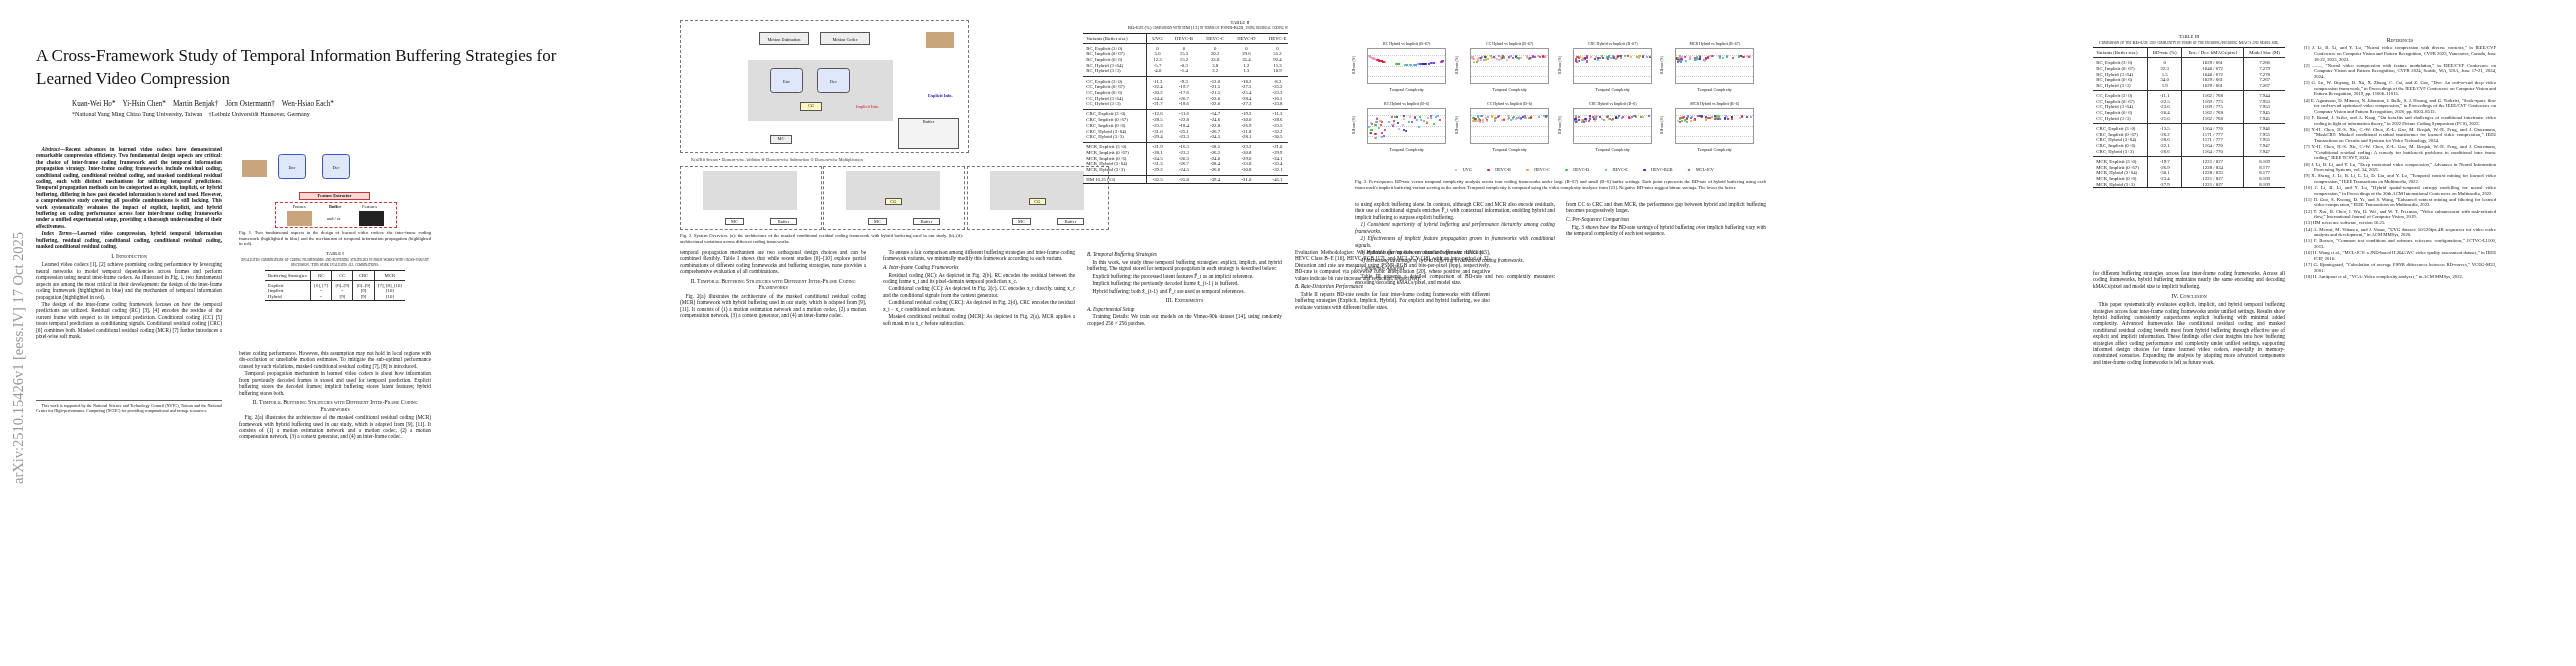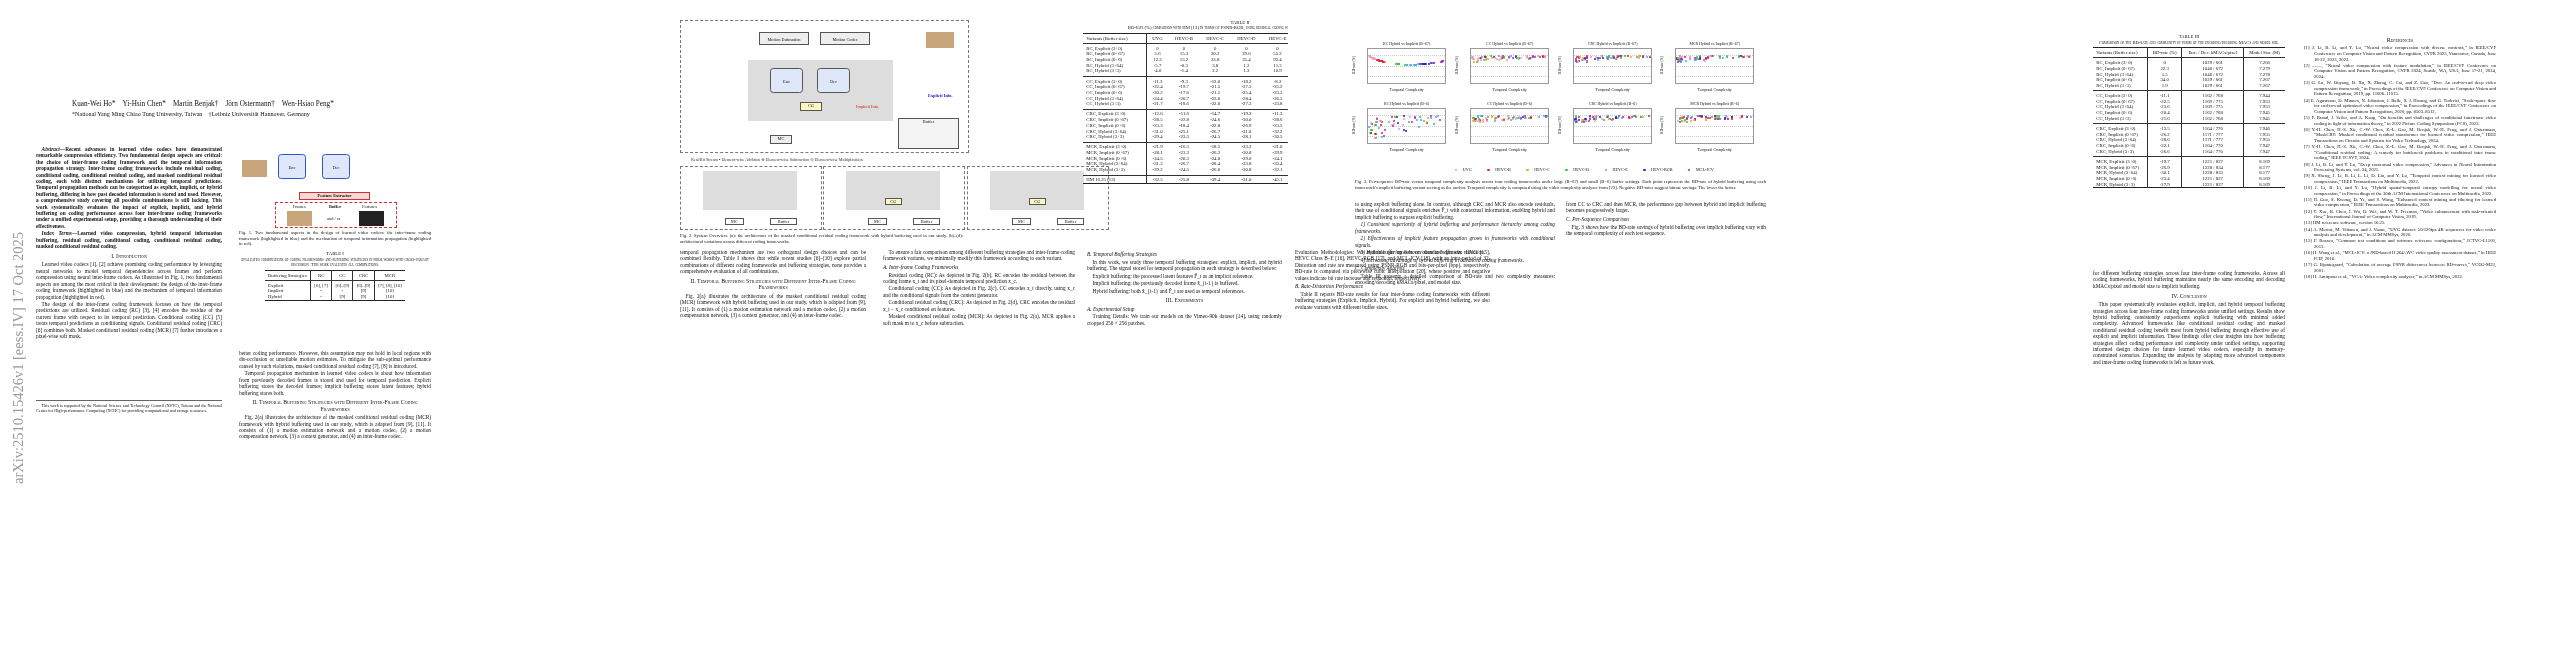--- a/index.html
+++ b/index.html
@@ -34,22 +34,23 @@
   .dot{position:absolute;width:2.2px;height:2.2px;border-radius:50%}
   .legend{position:absolute;font-size:4.2px;display:flex;gap:15.6px}
   .legend span.sw{display:inline-block;width:2.2px;height:2.2px;border-radius:50%;margin-right:5.6px;vertical-align:middle}
   .ref{font-size:4.7px;line-height:5.6px;padding-left:10px;text-indent:-10px;margin-bottom:0.6px;text-align:justify}
 </style>
 </head>
 <body>
 
 <div class="page p1">
   <div class="arxiv">arXiv:2510.15426v1  [eess.IV]  17 Oct 2025</div>
+  <h1 class="title" style="font-weight:normal">A Cross-Framework Study of Temporal Information Buffering Strategies for Learned Video Compression</h1>
   <div class="authors">
-    <div style="white-space:pre">Kuan-Wei Ho*    Yi-Hsin Chen*    Martin Benjak†    Jörn Ostermann†    Wen-Hsiao Peng*</div>
+    <div style="white-space:pre">Kuan-Wei Ho*    Yi-Hsin Chen*    Martin Benjak†    Jörn Ostermann†    Wen-Hsiao Each*</div>
     <div style="white-space:pre;font-size:6.1px">*National Yang Ming Chiao Tung University, Taiwan    †Leibniz Universität Hannover, Germany</div>
   </div>
 
   <div class="col" style="left:36px;top:146px;width:186px">
     <p class="abstract"><i>Abstract—</i><span>Recent advances in learned video codecs have demonstrated remarkable compression efficiency. Two fundamental design aspects are critical: the choice of inter-frame coding framework and the temporal information propagation strategy. Inter-frame coding frameworks include residual coding, conditional coding, conditional residual coding, and masked conditional residual coding, each with distinct mechanisms for utilizing temporal predictions. Temporal propagation methods can be categorized as explicit, implicit, or hybrid buffering, differing in how past decoded information is stored and used. However, a comprehensive study covering all possible combinations is still lacking. This work systematically evaluates the impact of explicit, implicit, and hybrid buffering on coding performance across four inter-frame coding frameworks under a unified experimental setup, providing a thorough understanding of their effectiveness.</span></p>
     <p class="abstract"><i>Index Terms—</i><span>Learned video compression, hybrid temporal information buffering, residual coding, conditional coding, conditional residual coding, masked conditional residual coding.</span></p>
     <div class="sec">I. Introduction</div>
     <p>Learned video codecs [1], [2] achieve promising coding performance by leveraging neural networks to model temporal dependencies across frames and perform compression using neural inter-frame codecs. As illustrated in Fig. 1, two fundamental aspects are among the most critical in their development: the design of the inter-frame coding framework (highlighted in blue) and the mechanism of temporal information propagation (highlighted in red).</p>
     <p>The design of the inter-frame coding framework focuses on how the temporal predictions are utilized. Residual coding (RC) [3], [4] encodes the residue of the current frame with respect to its temporal prediction. Conditional coding (CC) [5] treats temporal predictions as conditioning signals. Conditional residual coding (CRC) [6] combines both. Masked conditional residual coding (MCR) [7] further introduces a pixel-wise soft mask.</p>
     <p style="font-size:4.2px;line-height:5px;border-top:0.6px solid #666;margin-top:61px;padding-top:1.7px">This work is supported by the National Science and Technology Council (NSTC), Taiwan and the National Center for High-performance Computing (NCHC) for providing computational and storage resources.</p>

